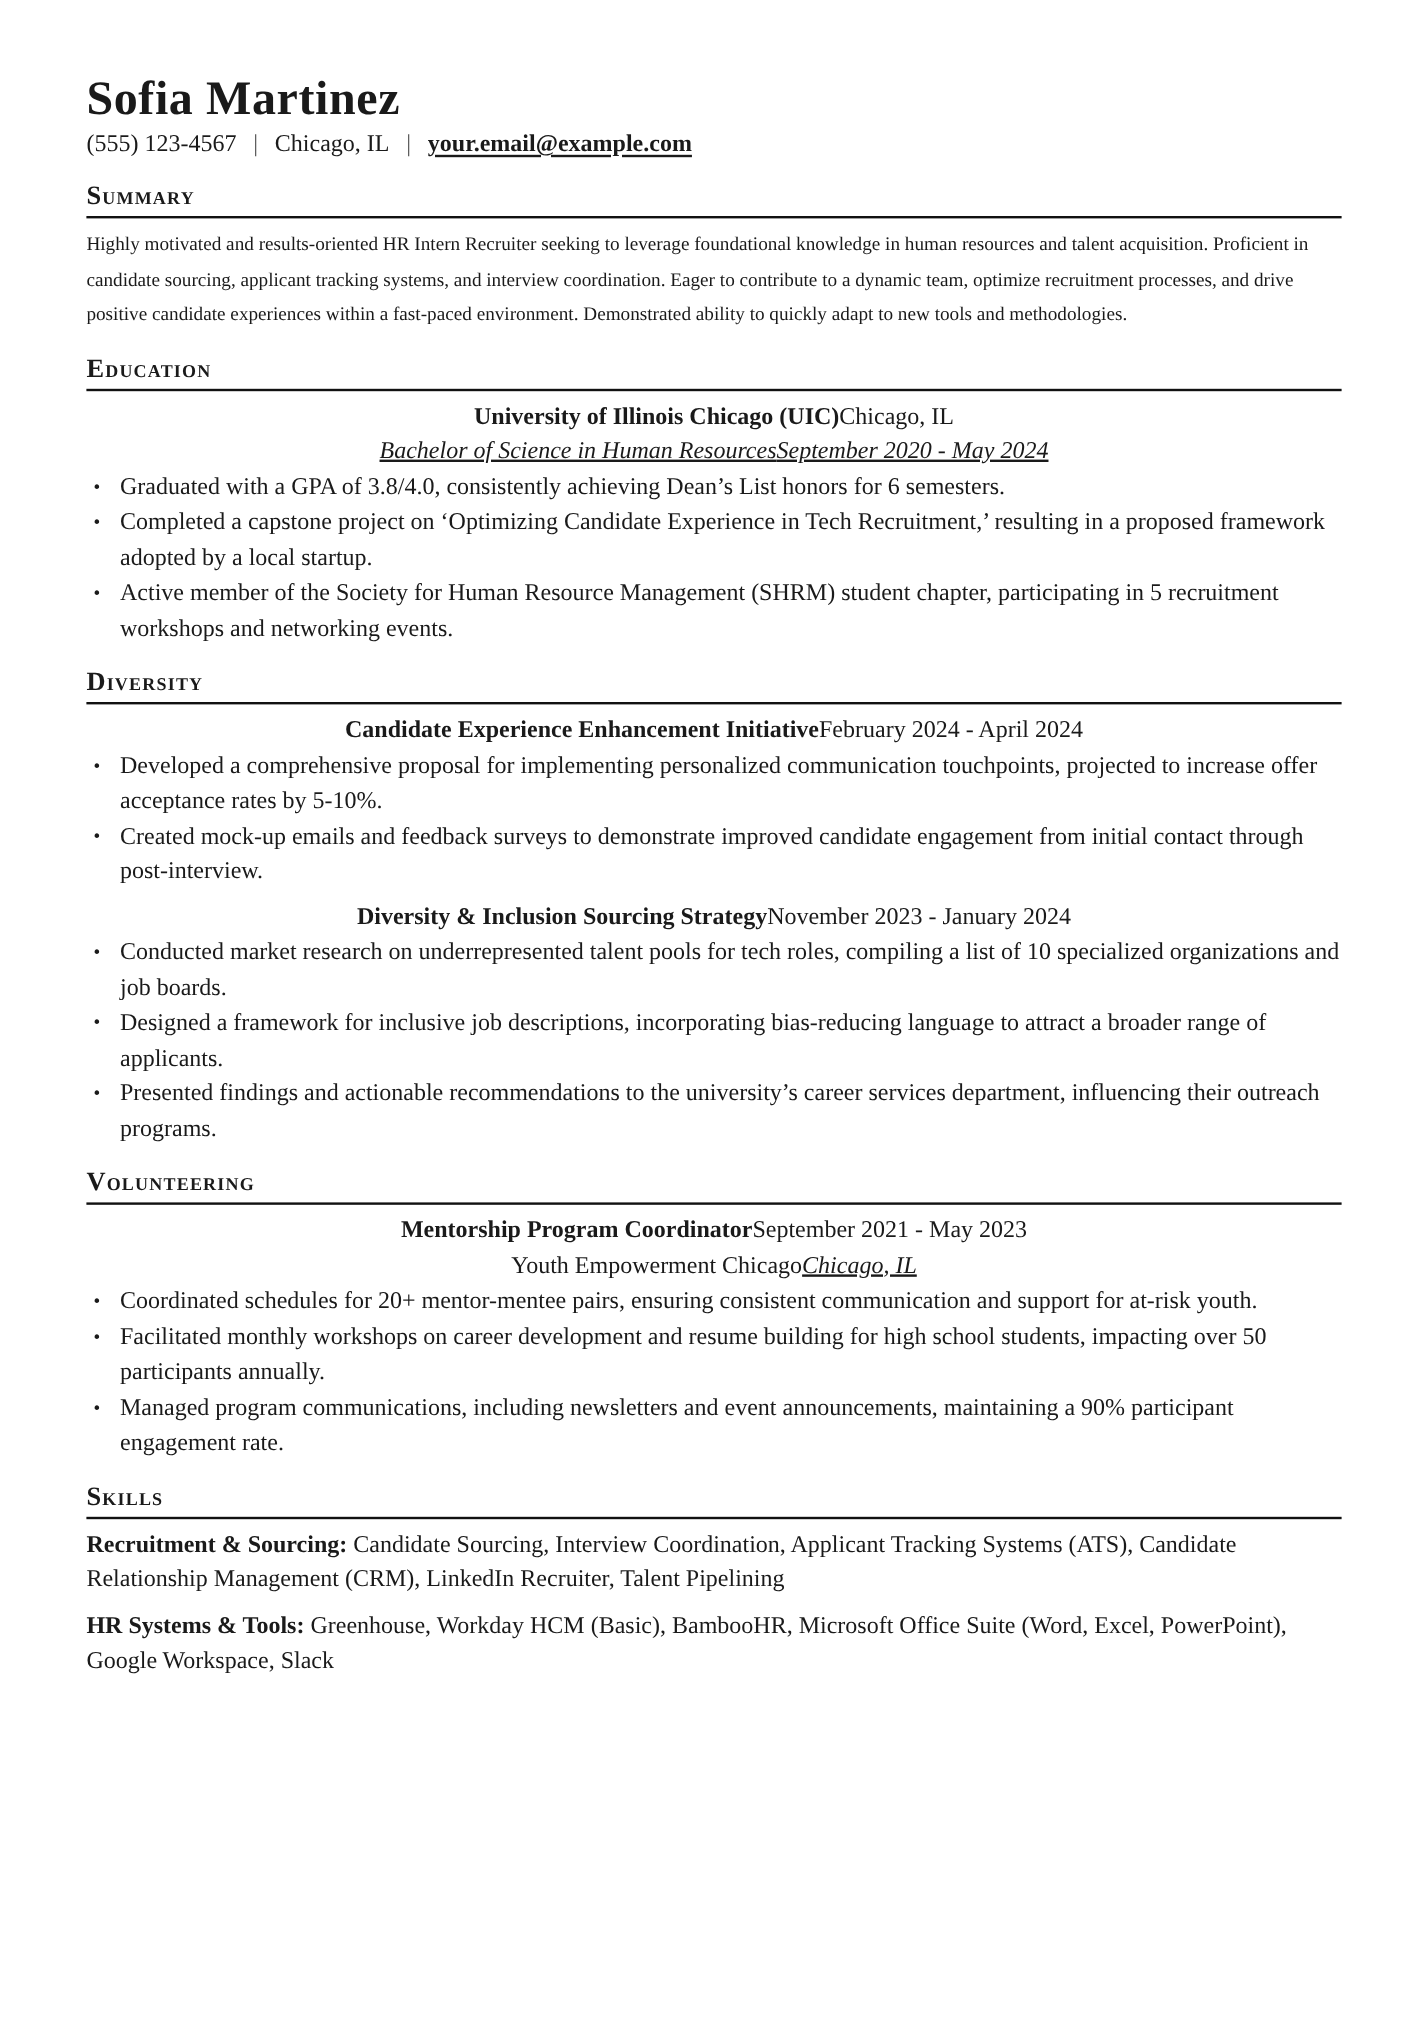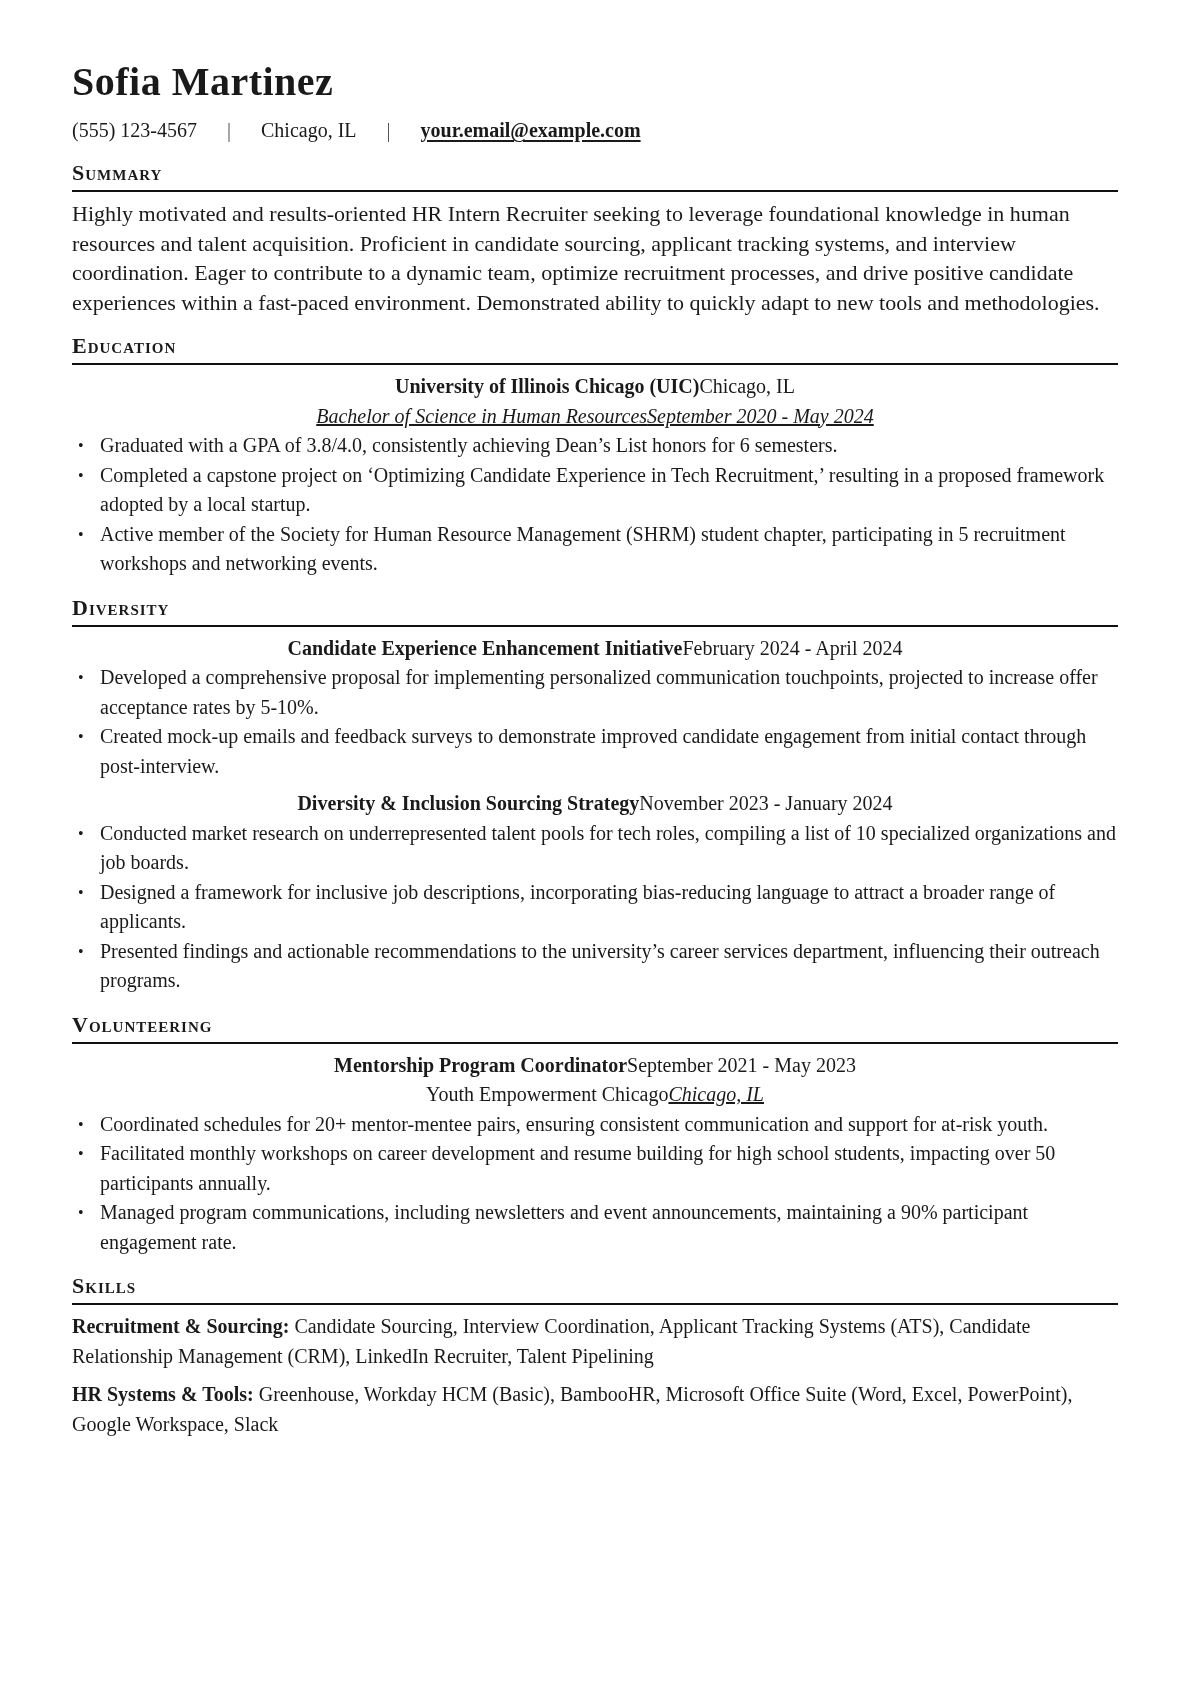--- a/index.html
+++ b/index.html
@@ -20,24 +20,22 @@
     .name {
       font-size: 40px;
       font-weight: bold;
       letter-spacing: 0.5px;
       line-height: 48px;
       margin: 0;
     }
     .contact {
       font-size: 20px;
       line-height: 28px;
-      margin-top: 10px;
       display: flex;
       align-items: center;
-      gap: 16px;
     }
     .contact .sep {
       color: #555;
       margin: 0 14px;
     }
     .contact a {
       color: #1a1a1a;
       text-decoration: underline;
       text-underline-offset: 3px;
       font-weight: bold;
@@ -48,21 +46,21 @@
       font-weight: bold;
       font-variant: small-caps;
       letter-spacing: 1px;
       line-height: 30px;
       margin: 0;
       padding-bottom: 2px;
       border-bottom: 2.5px solid #111;
     }
     .section-body { padding-top: 7px; }
     .para {
-      font-size: 22px;
+      font-size: 16px;
       line-height: 29.5px;
       margin: 0;
     }
     .row {
       display: flex;
       justify-content: center;
       font-size: 20px;
       line-height: 29.5px;
     }
     .bold { font-weight: bold; }

